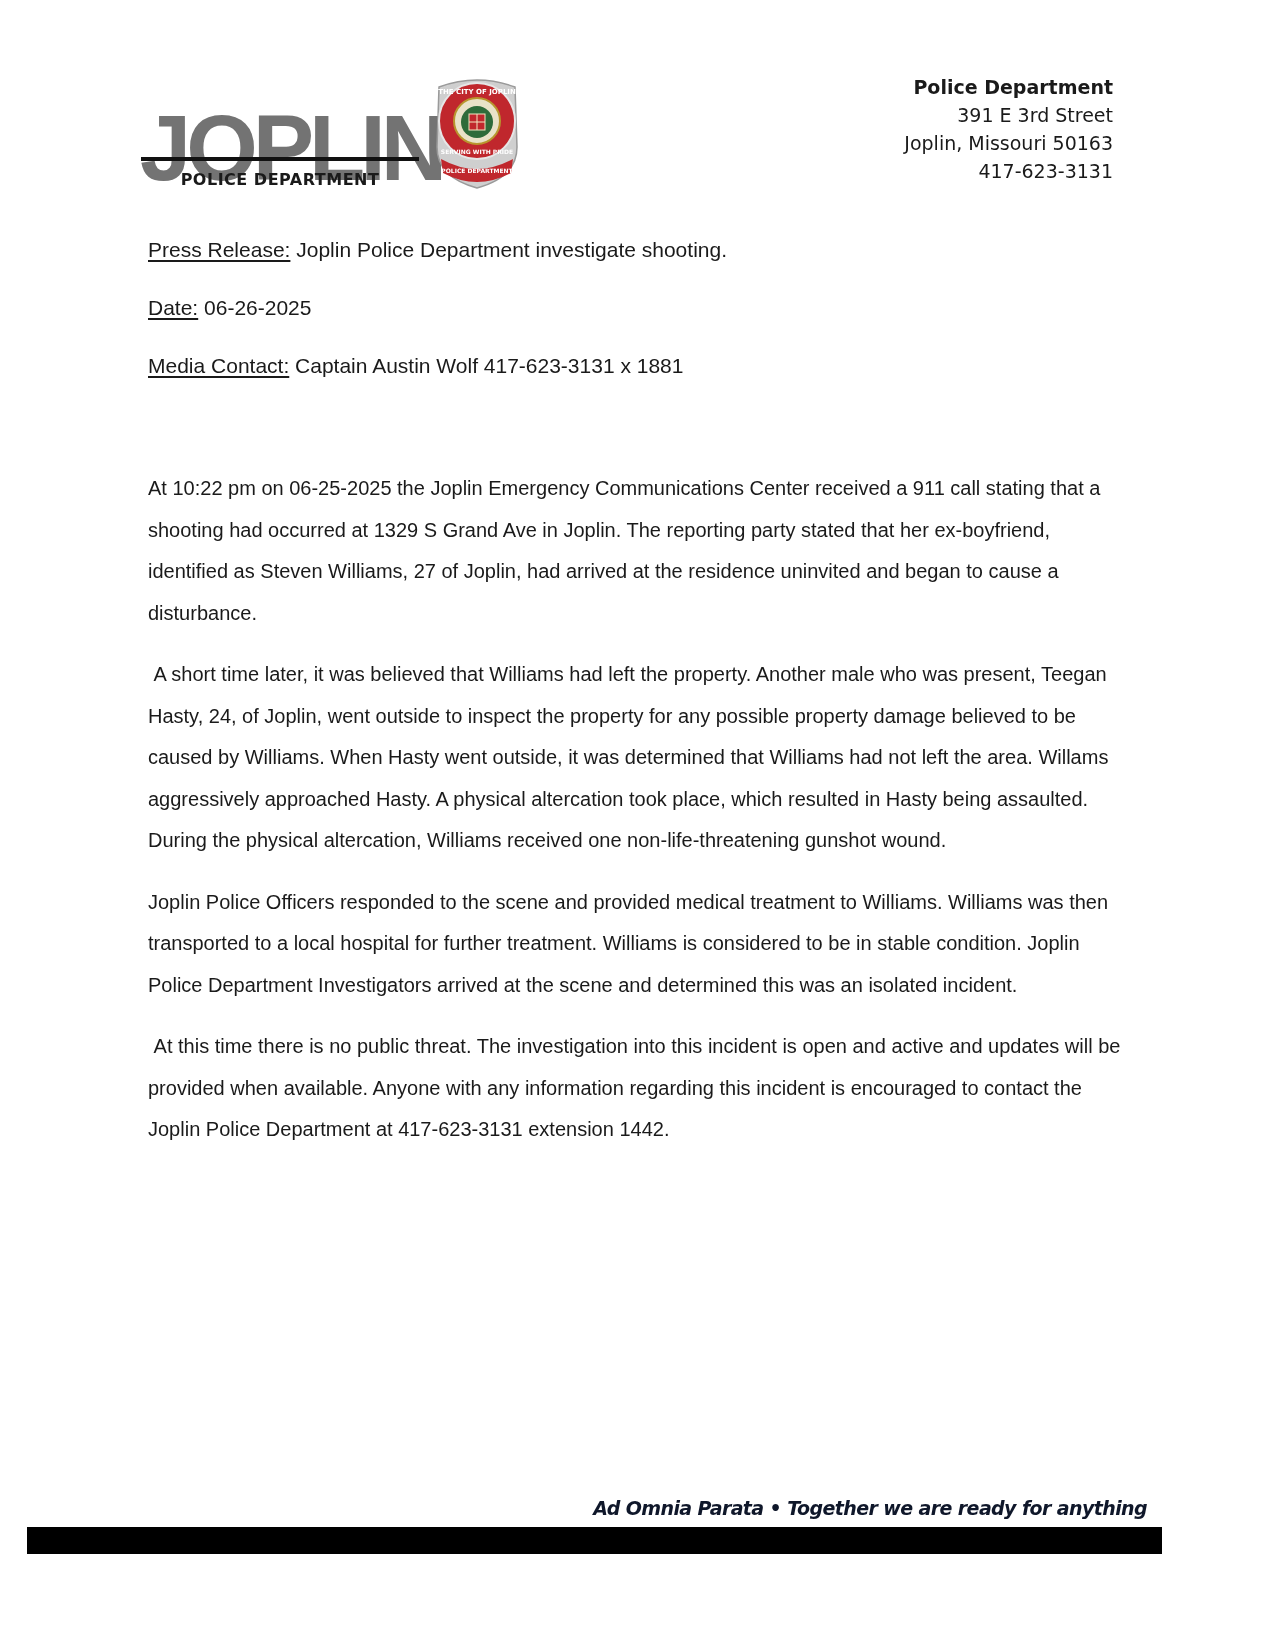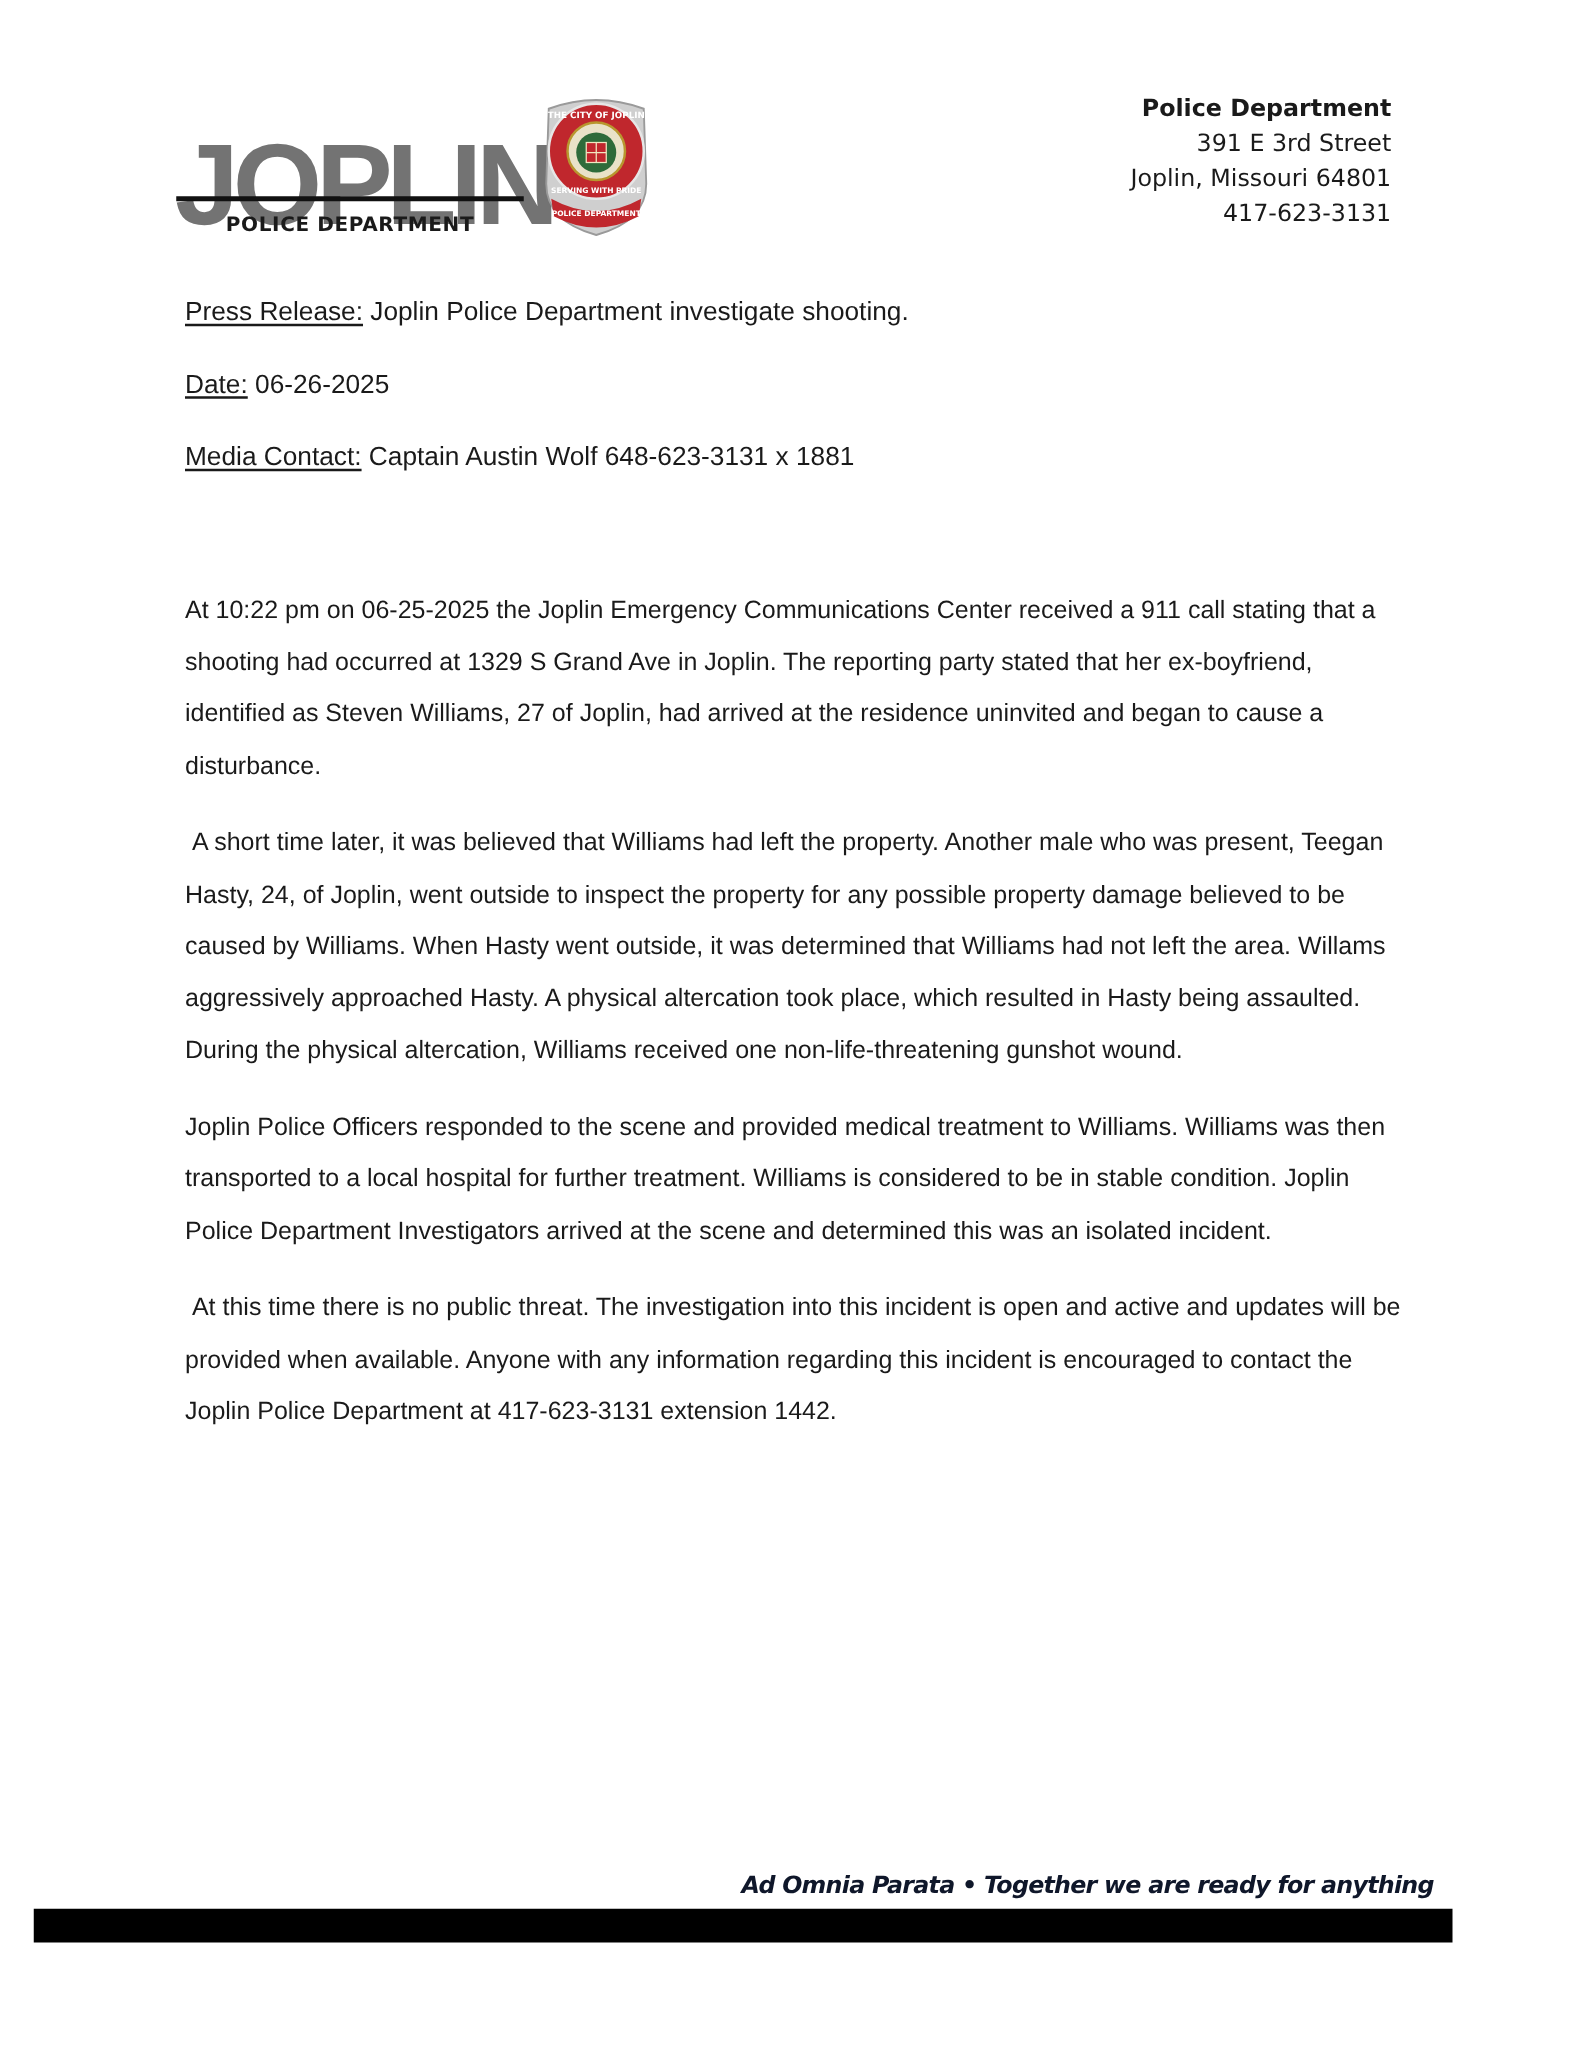--- a/index.html
+++ b/index.html
@@ -65,32 +65,32 @@
   <line x1="36" y1="45" x2="52" y2="45" stroke="#f0e6c0" stroke-width="1"></line>
   <path d="M8 82 Q44 102 80 82 L78 96 Q44 114 10 96 Z" fill="#c0272d"></path>
   <text x="44" y="17" font-size="7" fill="#fff" text-anchor="middle" font-family="DejaVu Sans, sans-serif" font-weight="700">THE CITY OF JOPLIN</text>
   <text x="44" y="77" font-size="6" fill="#fff" text-anchor="middle" font-family="DejaVu Sans, sans-serif" font-weight="700">SERVING WITH PRIDE</text>
   <text x="44" y="96" font-size="6" fill="#fff" text-anchor="middle" font-family="DejaVu Sans, sans-serif" font-weight="700">POLICE DEPARTMENT</text>
 </svg>
 
 <div class="address">
   <div class="title">Police Department</div>
   <div>391 E 3rd Street</div>
-  <div>Joplin, Missouri 64801</div>
+  <div>Joplin, Missouri 50163</div>
   <div>417-623-3131</div>
 </div>
 
 <div class="meta" style="top:238px;">
   <span class="label">Press Release:</span><span> Joplin Police Department investigate shooting.</span>
 </div>
 <div class="meta" style="top:296px;text-align:right;">
   <span class="label">Date:</span><span> 06-26-2025</span>
 </div>
 <div class="meta" style="top:354px;">
-  <span class="label">Media Contact:</span><span> Captain Austin Wolf 648-623-3131 x 1881</span>
+  <span class="label">Media Contact:</span><span> Captain Austin Wolf 417-623-3131 x 1881</span>
 </div>
 
 <div class="body">
   <p>At 10:22 pm on 06-25-2025 the Joplin Emergency Communications Center received a 911 call stating that a shooting had occurred at 1329 S Grand Ave in Joplin. The reporting party stated that her ex-boyfriend, identified as Steven Williams, 27 of Joplin, had arrived at the residence uninvited and began to cause a disturbance.</p>
   <p>&nbsp;A short time later, it was believed that Williams had left the property. Another male who was present, Teegan Hasty, 24, of Joplin, went outside to inspect the property for any possible property damage believed to be caused by Williams. When Hasty went outside, it was determined that Williams had not left the area. Willams aggressively approached Hasty. A physical altercation took place, which resulted in Hasty being assaulted. During the physical altercation, Williams received one non-life-threatening gunshot wound.</p>
   <p>Joplin Police Officers responded to the scene and provided medical treatment to Williams. Williams was then transported to a local hospital for further treatment. Williams is considered to be in stable condition. Joplin Police Department Investigators arrived at the scene and determined this was an isolated incident.</p>
   <p>&nbsp;At this time there is no public threat. The investigation into this incident is open and active and updates will be provided when available. Anyone with any information regarding this incident is encouraged to contact the Joplin Police Department at 417-623-3131 extension 1442.</p>
 </div>
 
 <div class="footer-motto">Ad Omnia Parata • Together we are ready for anything</div>

